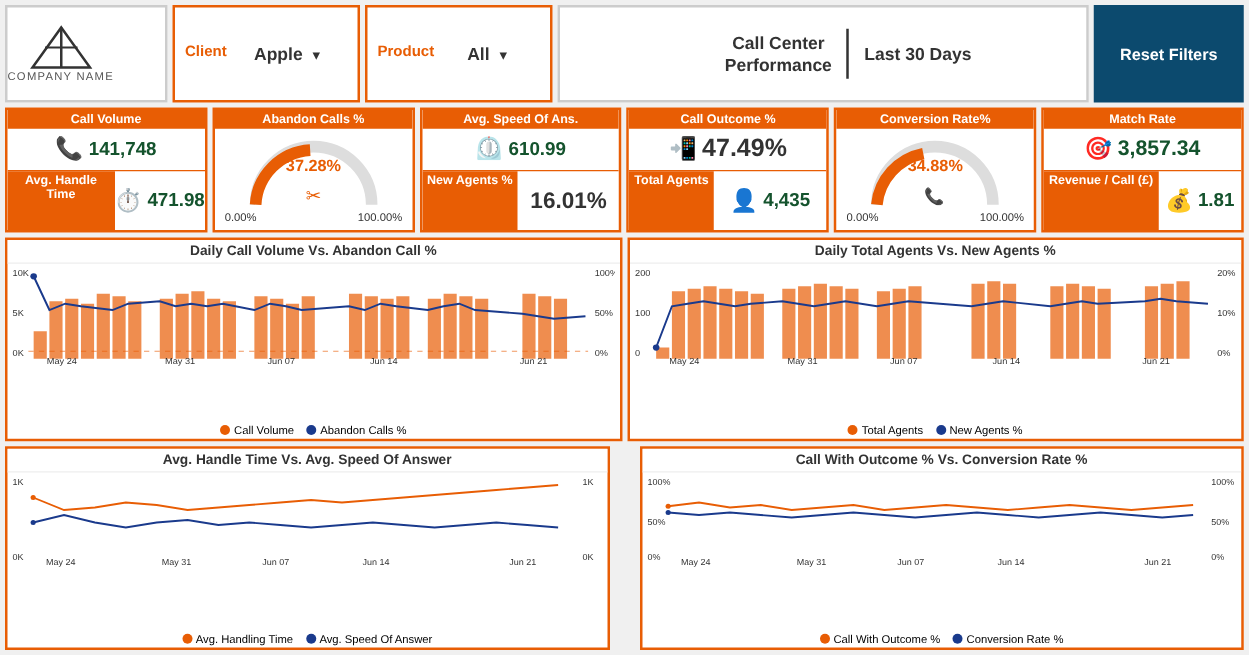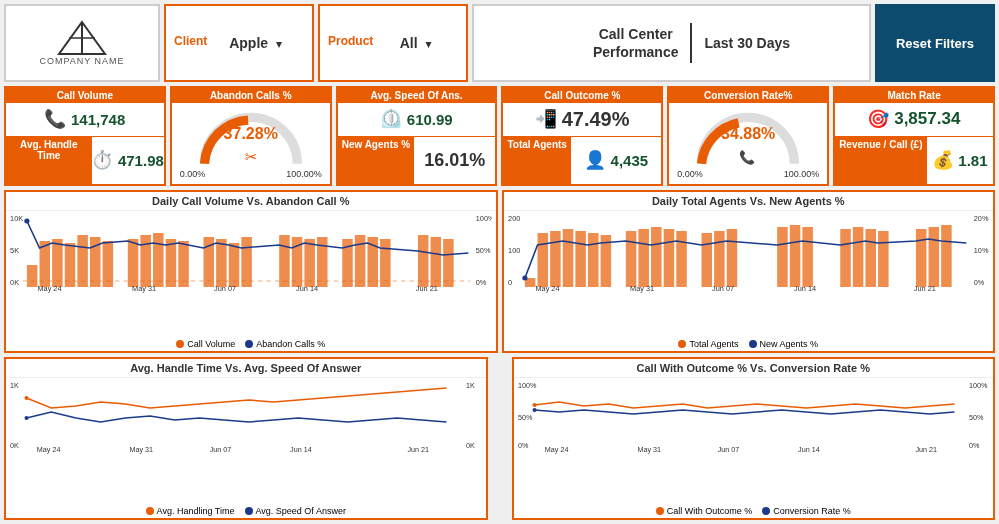--- a/index.html
+++ b/index.html
@@ -2,21 +2,21 @@
 <html><head>
   <meta charset="utf-8">
   <style>
     * { box-sizing: border-box; margin: 0; padding: 0; }
     body { background: #f0f0f0; font-family: Arial, sans-serif; width: 999px; height: 524px; overflow: hidden; font-size: 11px; }
 
     .dashboard { display: flex; flex-direction: column; gap: 4px; padding: 4px; width: 999px; height: 524px; }
 
     
     .top-row { display: flex; gap: 4px; align-items: stretch; height: 78px; }
-    .logo-box { border: 2px solid #ccc; background: #fff; display: flex; align-items: center; justify-content: center; width: 156px; flex-shrink: 0; }
+    .logo-box { border: 2px solid #ccc; background: #fff; display: flex; align-items: center; justify-content: flex-start; width: 130px; flex-shrink: 0; }
     .logo-inner { display: flex; flex-direction: column; align-items: center; }
     .logo-name { font-size: 9px; color: #555; letter-spacing: 1px; }
 
     .filter-box { border: 2px solid #e85d04; background: #fff; display: flex; flex-direction: row; align-items: center; justify-content: center; padding: 4px 8px; min-width: 140px; }
     .filter-label { color: #e85d04; font-weight: bold; font-size: 12px; margin-bottom: 4px; }
     .filter-select { display: flex; align-items: flex-end; gap: 8px; width: 100%; justify-content: center; }
     .filter-value { font-size: 14px; font-weight: bold; color: #333; }
     .chevron { font-size: 12px; color: #333; }
 
     .title-box { border: 2px solid #ccc; background: #fff; display: flex; align-items: center; justify-content: center; gap: 0; flex: 1; padding-left: 40px; }
@@ -30,21 +30,21 @@
     .metrics-row { display: flex; gap: 4px; height: 100px; }
     .metric-icon { font-size: 18px; color: #e85d04; }
     .metric-value { font-size: 16px; font-weight: bold; color: #14532d; }
     .metric-value-pct { font-size: 20px; font-weight: bold; color: #333; }
 
     
     .gauge-card { border: 2px solid #e85d04; background: #fff; flex: 1; overflow: hidden; display: flex; flex-direction: column; }
     .gauge-title { background: #e85d04; color: #fff; font-weight: bold; font-size: 10px; text-align: center; padding: 2px 4px; }
     .gauge-body { flex: 1; position: relative; display: flex; flex-direction: column; align-items: center; justify-content: center; }
     .gauge-svg { width: 100%; height: 65px; }
-    .gauge-pct { position: absolute; top: 22px; font-size: 16px; font-weight: bold; color: #e85d04; }
+    .gauge-pct { position: absolute; top: 22px; font-size: 13px; font-weight: bold; color: #e85d04; }
     .gauge-range { display: flex; justify-content: space-between; width: 90%; font-size: 9px; color: #333; margin-top: -4px; }
 
     
     .double-metric { border: 2px solid #e85d04; background: #fff; flex: 1; display: flex; flex-direction: column; overflow: hidden; }
     .double-top { flex: 1; display: flex; flex-direction: column; border-bottom: 1px solid #e85d04; }
     .double-bottom { flex: 1; display: flex; flex-direction: row; }
     .sub-title { background: #e85d04; color: #fff; font-weight: bold; font-size: 10px; text-align: center; padding: 2px 4px; }
     .sub-body { flex: 1; display: flex; align-items: center; justify-content: center; gap: 4px; }
 
     

